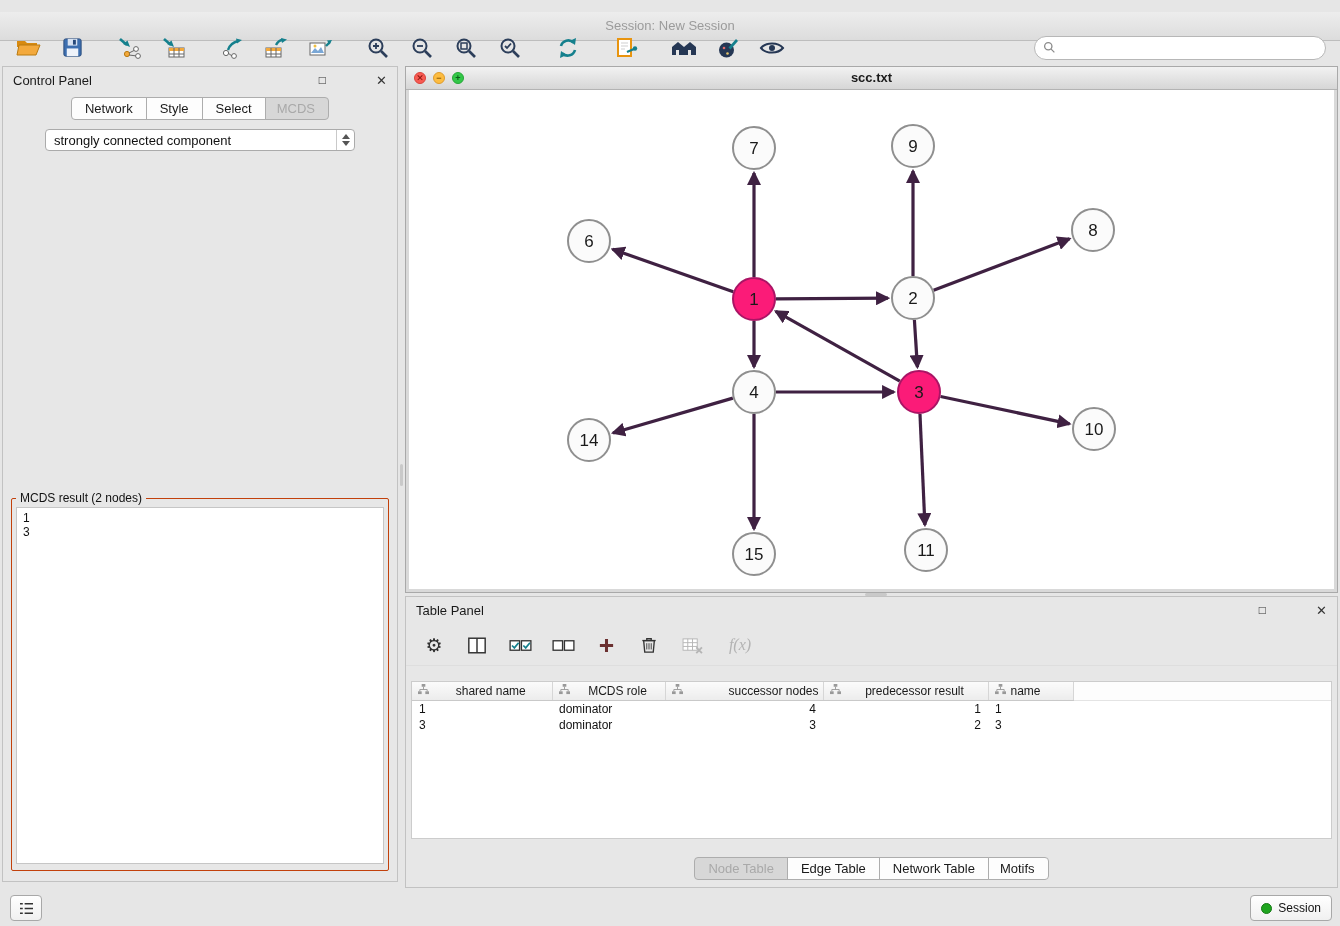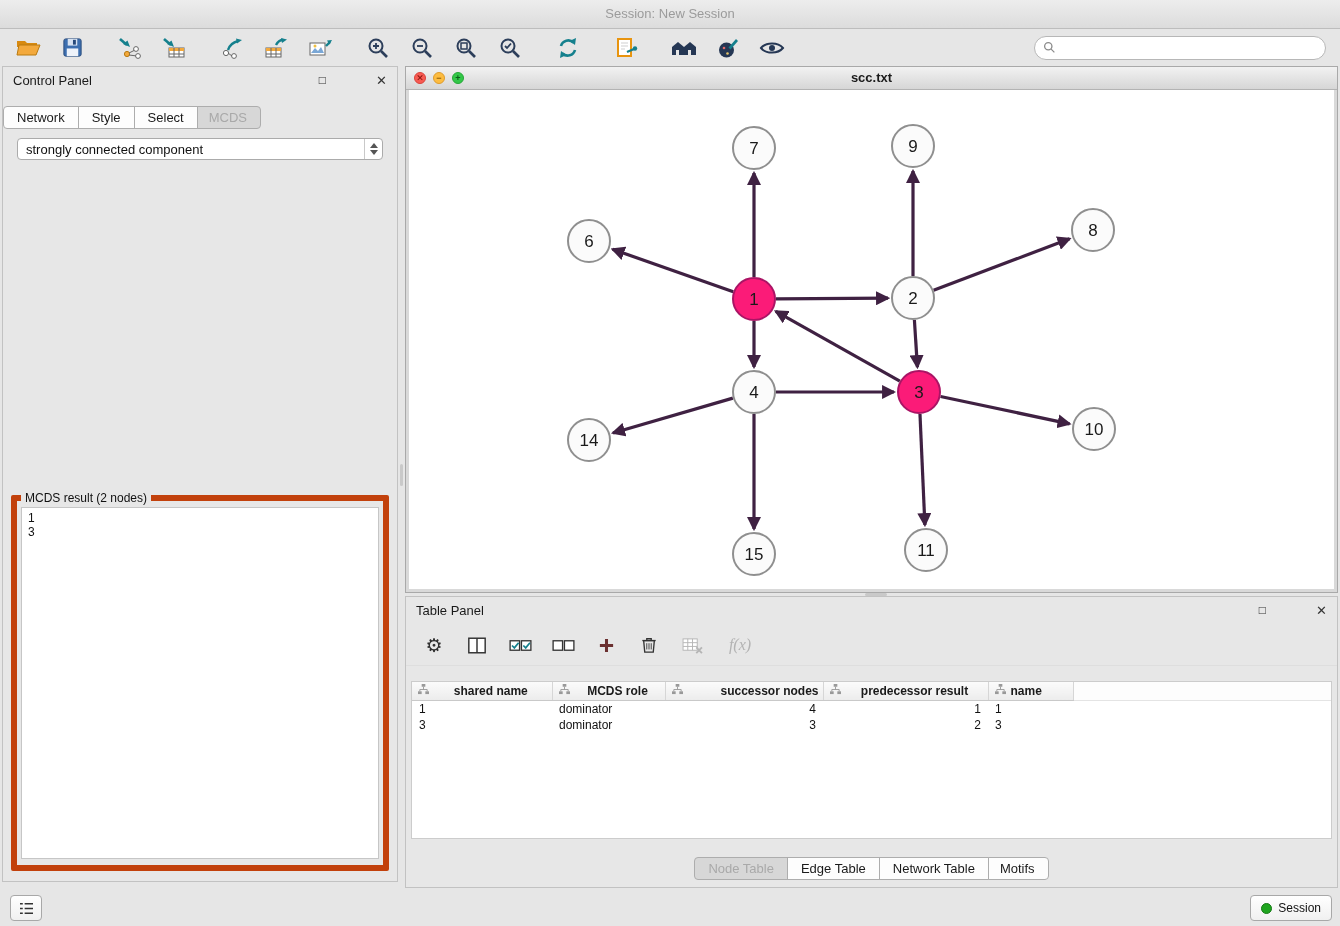--- a/index.html
+++ b/index.html
@@ -4,21 +4,21 @@
 <style>
   html,body{margin:0;padding:0;}
   body{
     width:1340px;height:926px;position:relative;overflow:hidden;
     background:#e6e6e6;
     font-family:"Liberation Sans","DejaVu Sans",sans-serif;
     -webkit-font-smoothing:antialiased;
   }
   
   .titlebar{
-    position:absolute;left:0;top:0;right:0;height:28px;
+    position:absolute;left:0;top:12px;right:0;height:28px;
     background:linear-gradient(#ededed,#dcdcdc);
     border-bottom:1px solid #bdbdbd;
     text-align:center;line-height:28px;font-size:13px;color:#9b9b9b;
   }
   
   .toolbar{
     position:absolute;left:0;top:29px;right:0;height:37px;
     display:flex;align-items:center;padding:0 14px;box-sizing:border-box;
   }
   .tool-group{display:flex;align-items:center;gap:16px;margin-right:30px;}
@@ -33,48 +33,48 @@
   .control-panel{
     position:absolute;left:2px;top:66px;width:396px;height:816px;
     background:#e7e7e7;border:1px solid #c2c2c2;box-sizing:border-box;
   }
   .panel-header{
     height:26px;display:flex;align-items:center;padding:0 10px;font-size:13px;color:#1a1a1a;gap:40px;
   }
   .panel-header .ph-title{flex:1;}
   .wc{font-size:13px;color:#333;margin-left:10px;cursor:default;line-height:1;}
   .wc.float{font-size:12px;}
-  .seg-tabs{display:flex;justify-content:flex-start;margin-top:13px;}
+  .seg-tabs{display:flex;justify-content:center;margin-top:4px;}
   .seg-tab{
     border:1px solid #adadad;background:#fdfdfd;color:#1a1a1a;
     font-size:13px;padding:3px 13px;margin-left:-1px;cursor:default;
   }
   .seg-tab:first-child{border-top-left-radius:4px;border-bottom-left-radius:4px;margin-left:0;}
   .seg-tab:last-child{border-top-right-radius:4px;border-bottom-right-radius:4px;padding-left:11px;}
   .seg-tab.active{background:#d7d7d7;color:#a9a9a9;}
   .cp-opt-label{text-align:center;font-size:13px;color:#111;margin-top:24px;}
   .cp-select{
-    width:366px;height:22px;margin:9px auto 0;background:#fff;border:1px solid #ababab;border-radius:4px;
+    width:310px;height:22px;margin:9px auto 0;background:#fff;border:1px solid #ababab;border-radius:4px;
     display:flex;align-items:center;box-sizing:border-box;font-size:13px;color:#111;
   }
   .cp-select .sel-text{flex:1;padding-left:8px;white-space:nowrap;overflow:hidden;}
   .cp-select .stepper{
     width:17px;height:100%;border-left:1px solid #c9c9c9;display:flex;flex-direction:column;
     align-items:center;justify-content:center;gap:2px;
   }
   .tri-up{width:0;height:0;border-left:4px solid transparent;border-right:4px solid transparent;border-bottom:5px solid #555;}
   .tri-down{width:0;height:0;border-left:4px solid transparent;border-right:4px solid transparent;border-top:5px solid #555;}
   .cp-buttons{display:flex;justify-content:center;gap:14px;margin-top:13px;}
   .mac-btn{
     background:linear-gradient(#ffffff,#f2f2f2);border:1px solid #a8a8a8;border-radius:4px;
     font-size:13px;color:#111;padding:3px 15px;font-family:inherit;cursor:default;
   }
   .result-fieldset{
     position:absolute;left:8px;right:8px;top:424px;bottom:10px;
-    border:6px solid #c2410c;border-radius:2px;margin:0;padding:0;
+    border:1px solid #c2410c;border-radius:2px;margin:0;padding:0;
   }
   .result-fieldset legend{font-size:12px;color:#111;padding:0 4px;margin-left:4px;}
   .result-box{
     position:absolute;left:4px;right:4px;top:2px;bottom:6px;background:#fff;border:1px solid #c6c6c6;
     font-size:12px;color:#111;padding:3px 6px;white-space:pre-line;box-sizing:border-box;overflow:hidden;
   }
   
   .network-window{
     position:absolute;left:405px;top:66px;width:933px;height:527px;
     background:#d9d9d9;border:1px solid #a9a9a9;box-sizing:border-box;
@@ -113,21 +113,21 @@
   .tp-table-wrap{
     position:absolute;left:5px;right:5px;top:84px;bottom:48px;background:#fff;border:1px solid #cccccc;
     overflow:hidden;
   }
   table.data{border-collapse:collapse;width:100%;table-layout:fixed;}
   table.data th{
     background:linear-gradient(#fbfbfb,#ececec);border-right:1px solid #d6d6d6;border-bottom:1px solid #c9c9c9;
     font-size:12px;font-weight:normal;color:#1a1a1a;height:18px;padding:0 4px;text-align:center;
     overflow:hidden;white-space:nowrap;
   }
-  table.data th .th-inner{display:flex;align-items:center;justify-content:flex-start;gap:5px;padding-left:2px;font-weight:bold;}
+  table.data th .th-inner{display:flex;align-items:center;justify-content:flex-start;gap:5px;padding-left:2px;}
   table.data th.filler{border-right:none;}
   table.data td{
     font-size:12px;color:#111;height:16px;padding:0 7px;white-space:nowrap;overflow:hidden;
   }
   td.al-left{text-align:left;} td.al-right{text-align:right;padding-right:13px;}
   .tp-tabs{position:absolute;bottom:7px;left:0;right:0;display:flex;justify-content:center;}
   
   .statusbar{position:absolute;left:0;bottom:0;right:0;height:36px;}
   .sb-left-btn{
     position:absolute;left:10px;top:5px;width:30px;height:24px;background:linear-gradient(#fff,#f0f0f0);

